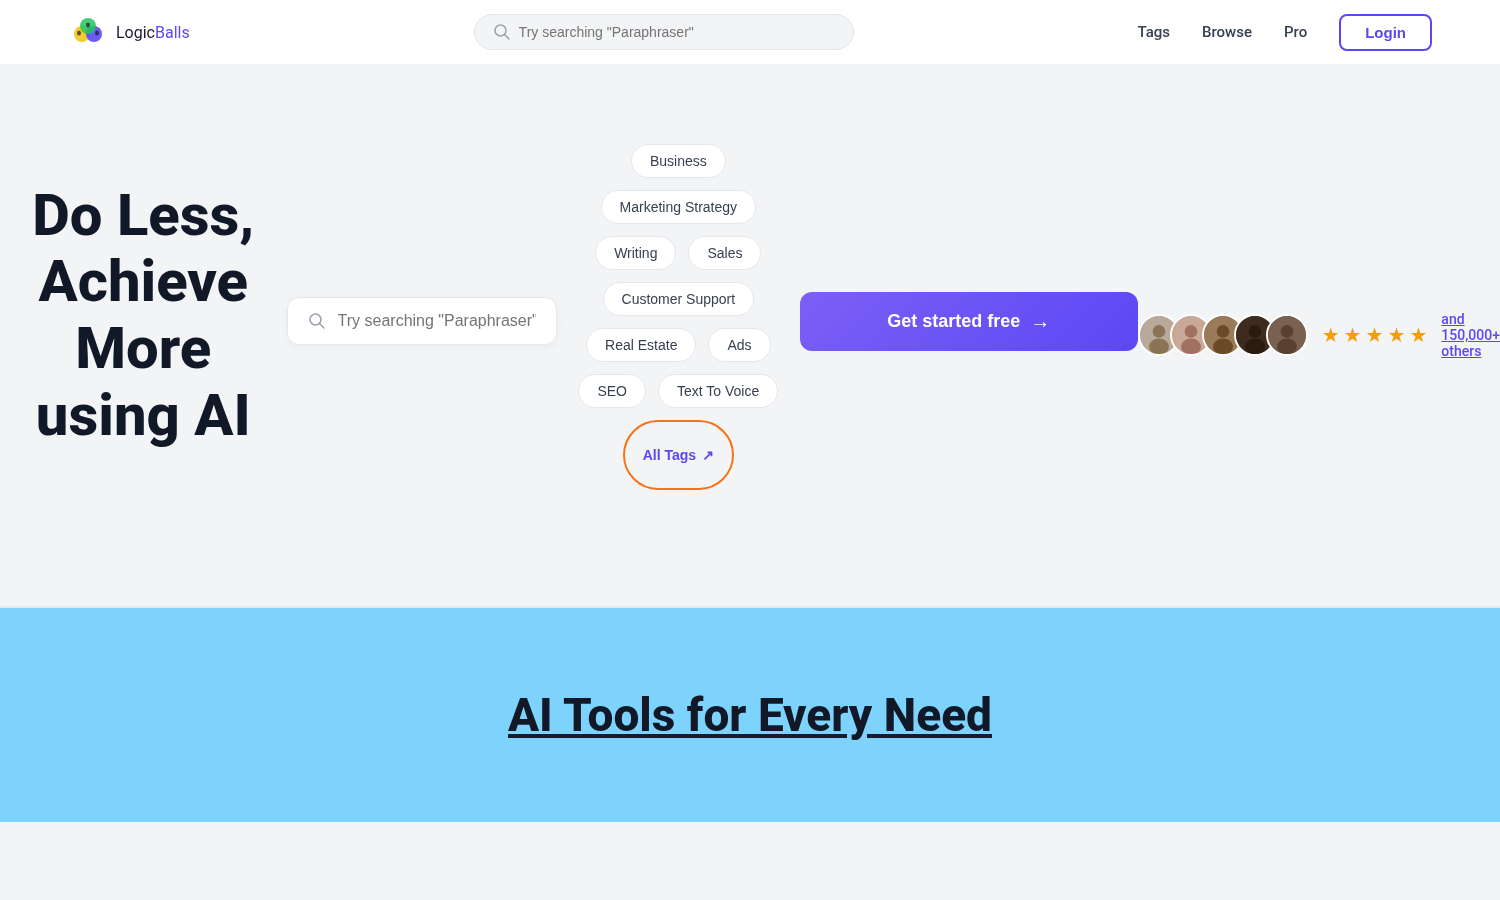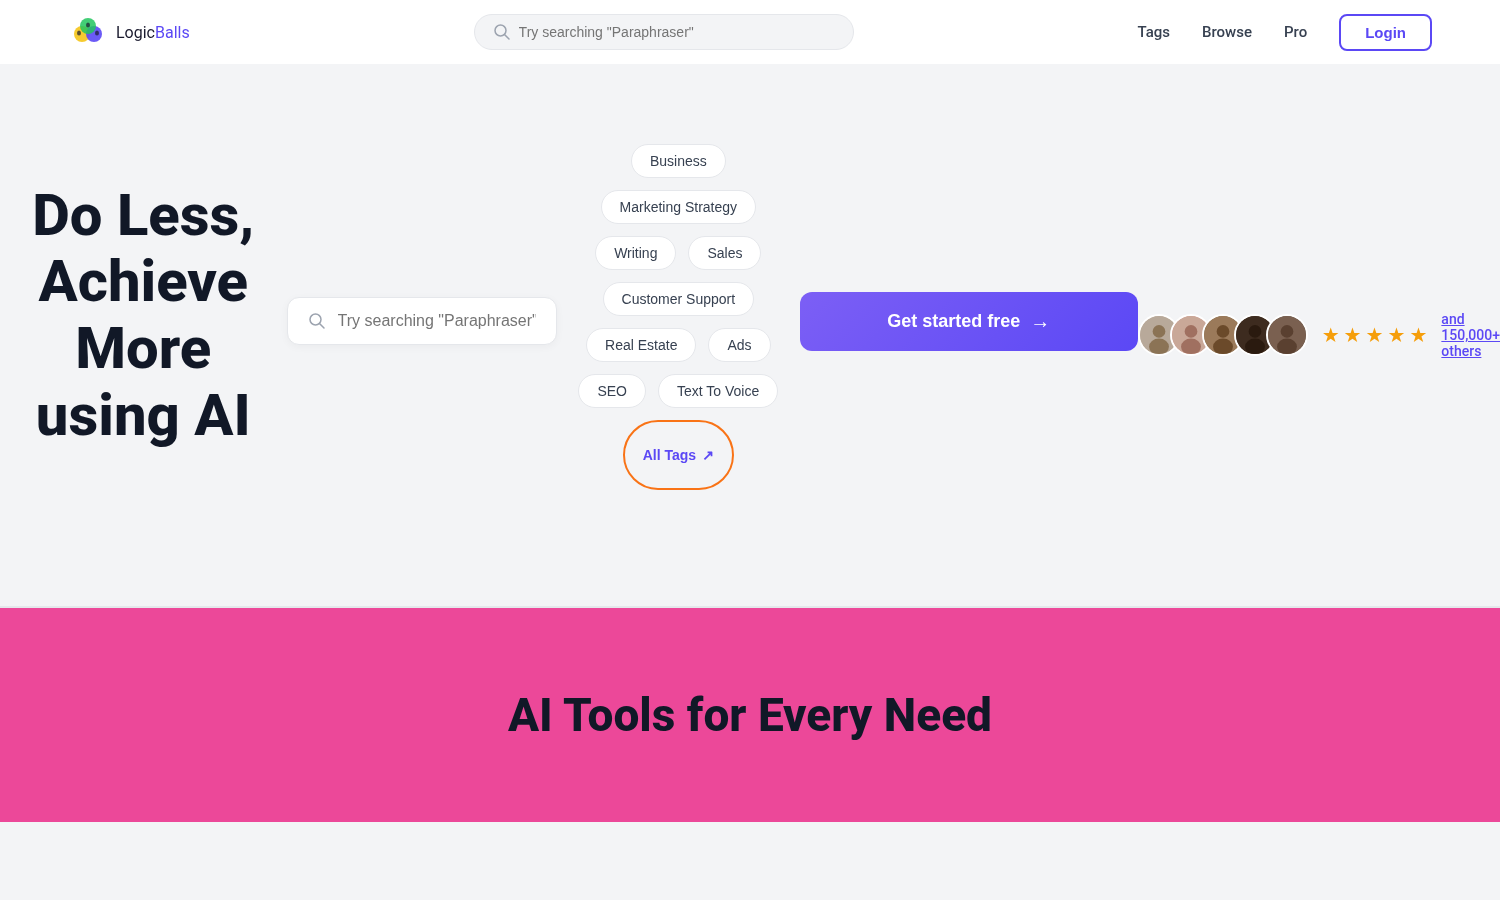--- a/index.html
+++ b/index.html
@@ -243,25 +243,26 @@
 
     
     .section-divider {
       height: 2px;
       background: #e5e7eb;
       width: 100%;
     }
 
     
     .section-two {
-      background: #ec4899;
+      background: #7dd3fc;
       display: flex;
       flex-direction: column;
       align-items: center;
       padding: 80px 0 40px;
+      text-decoration: underline;
     }
 
     .section-title {
       font-size: 46px;
       font-weight: 800;
       color: #111827;
       text-align: center;
       margin-bottom: 40px;
     }
 

